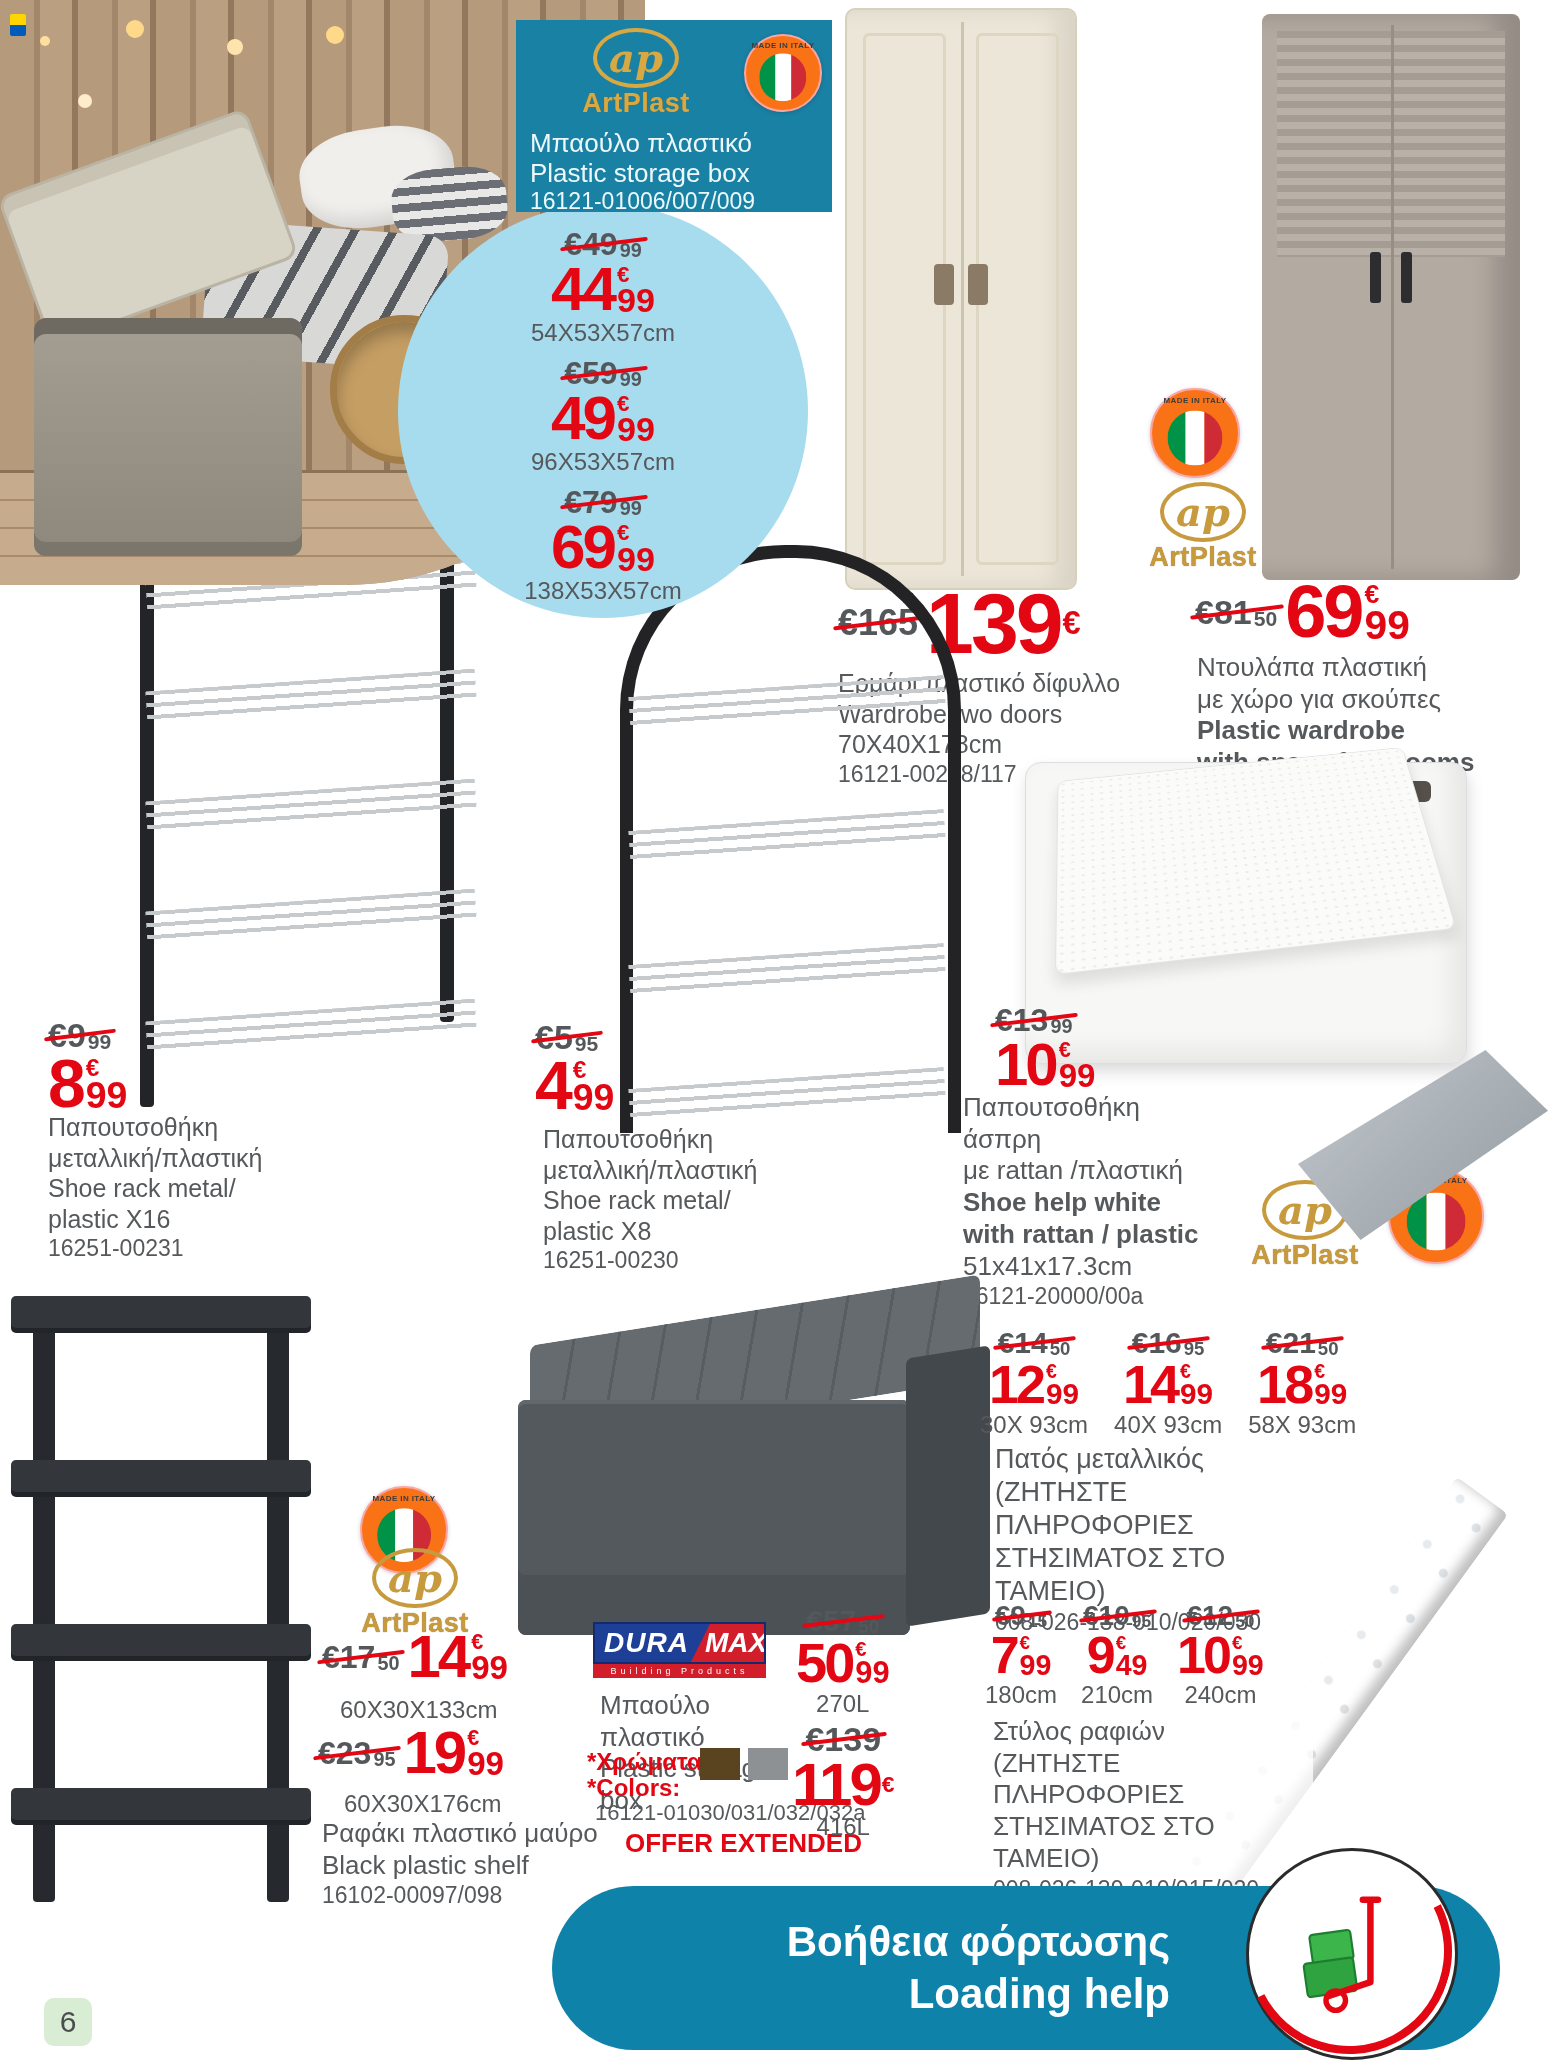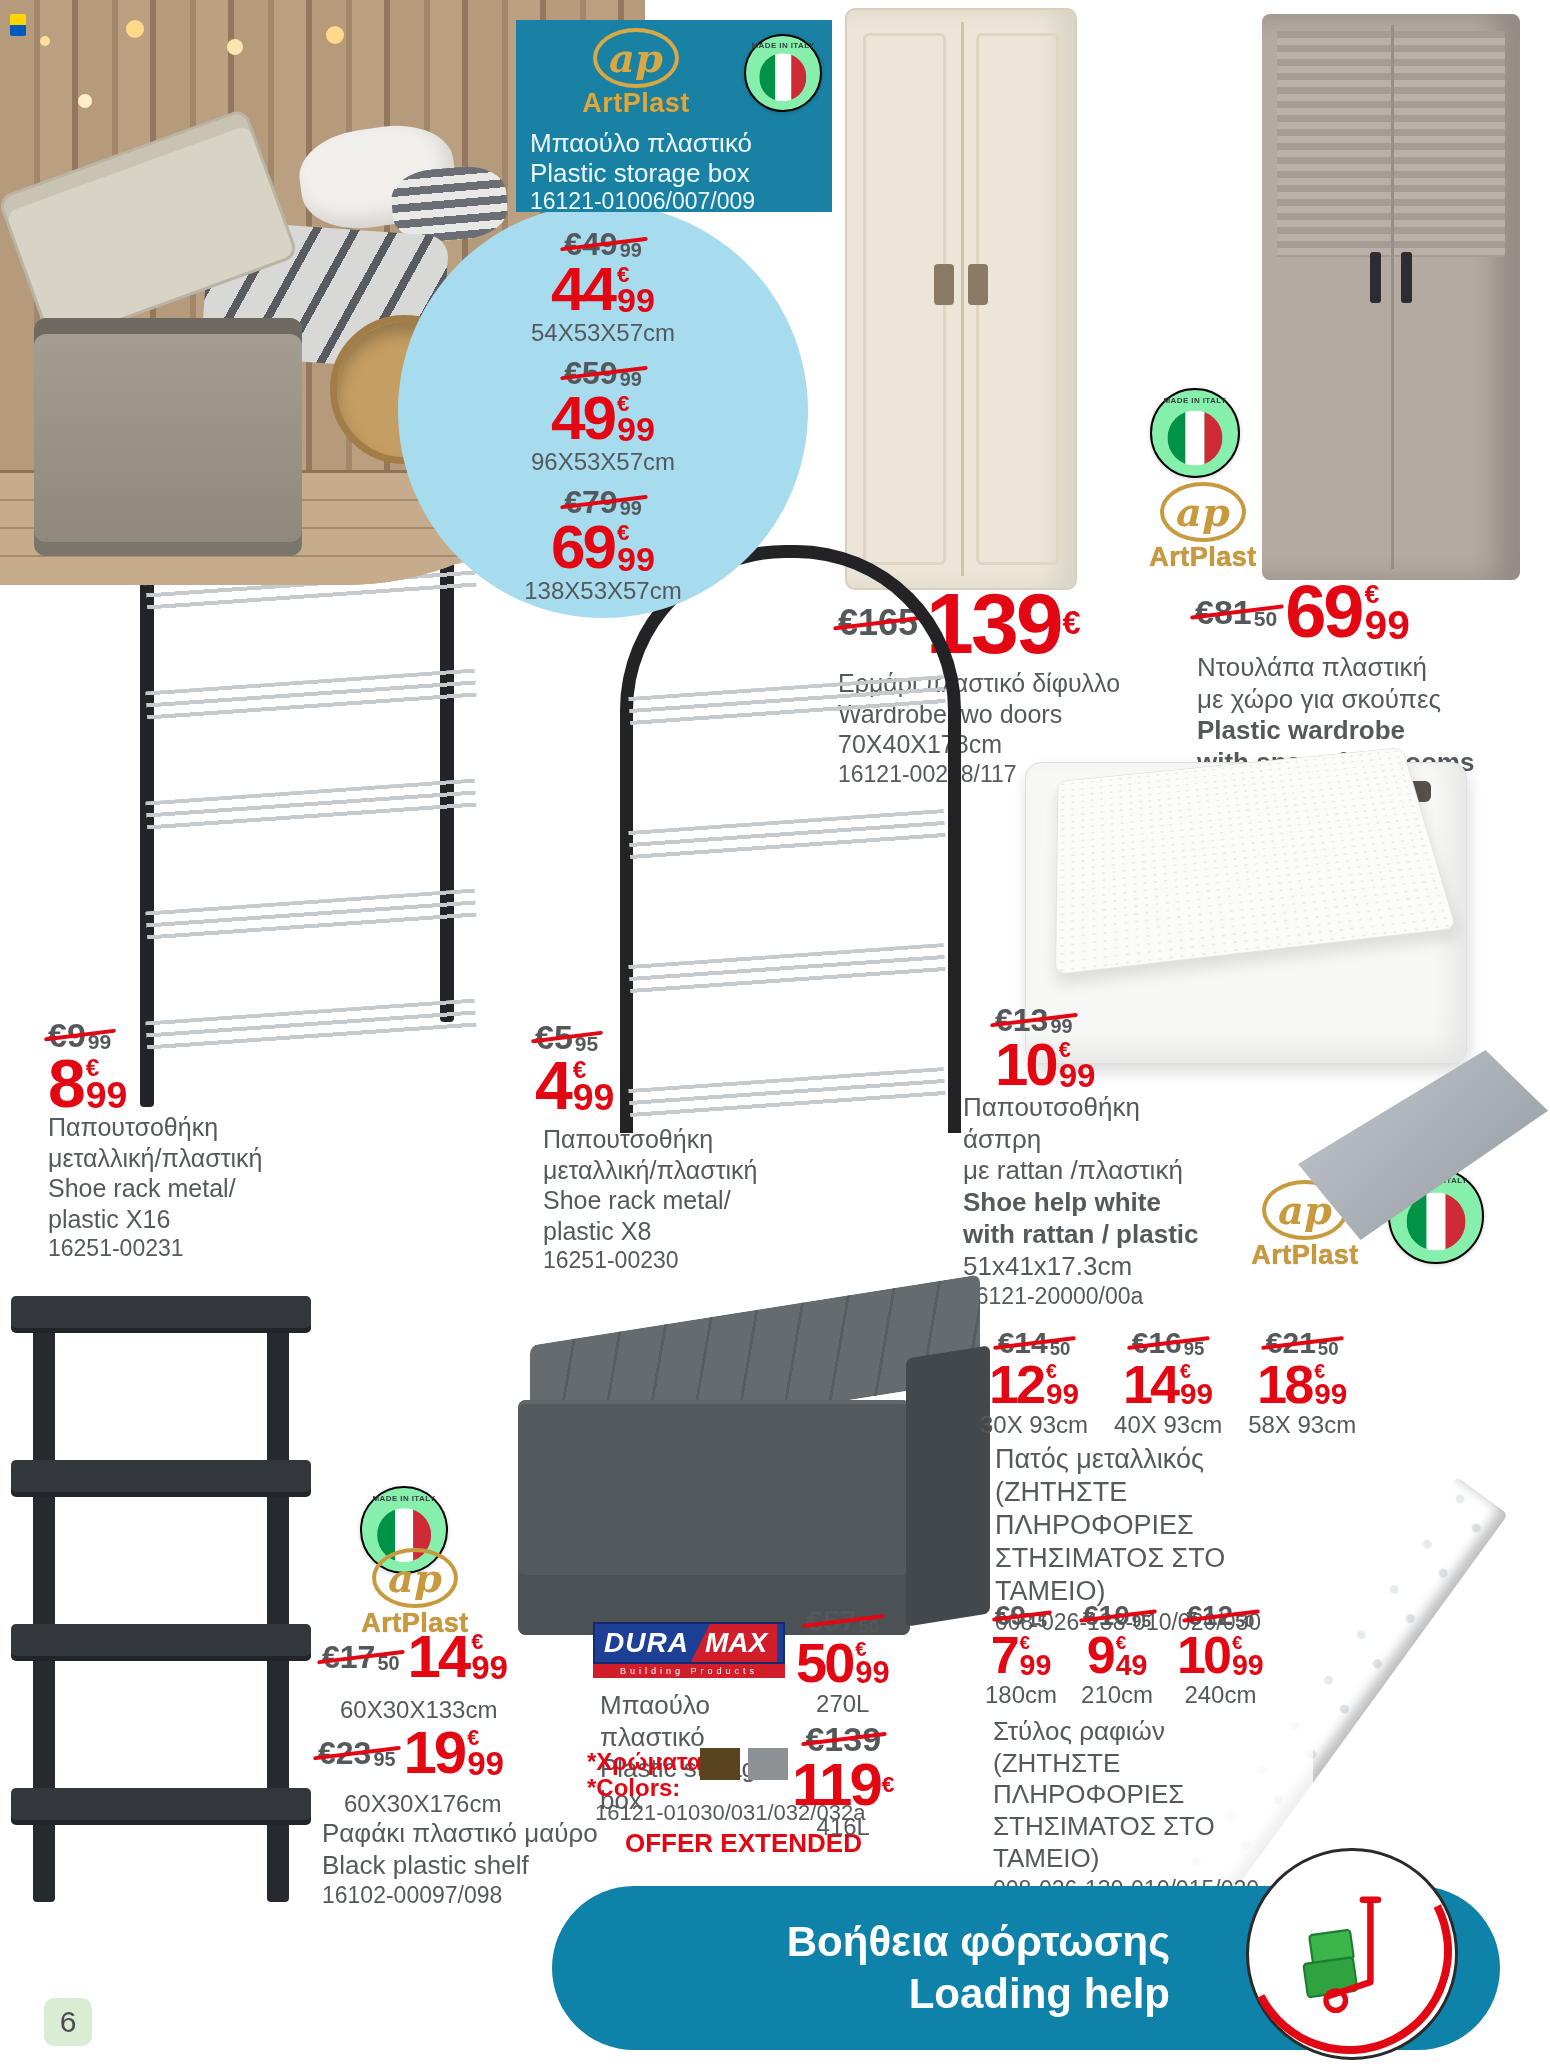--- a/index.html
+++ b/index.html
@@ -25,39 +25,39 @@
   .orow{display:flex;align-items:center;gap:8px;}
 
   
   .pt{font-size:25px;line-height:1.22;color:#56595b;}
   .pt .sku{font-size:23px;}
   .b{font-weight:bold;}
   .size{font-size:24px;color:#56595b;}
   .note{}
 
   
-  .miy{border-radius:50%;background:#86efac;border:2px solid #000000;
+  .miy{border-radius:50%;background:#f97316;border:2px solid #fca5a5;
        box-shadow:0 1px 4px rgba(0,0,0,.18);}
   .miy .mtx{position:absolute;top:7%;width:100%;text-align:center;font-size:8px;
        font-weight:bold;color:#3a3d3f;letter-spacing:.4px;}
   .miy .flag{position:absolute;left:50%;top:56%;transform:translate(-50%,-50%);
        width:64%;height:64%;border-radius:50%;overflow:hidden;display:flex;}
   .miy .fg{flex:1;background:#009246;} .miy .fw{flex:1;background:#fff;} .miy .fr{flex:1;background:#ce2b37;}
 
   
   .apl{text-align:center;}
   .apl .mono{display:inline-flex;align-items:center;justify-content:center;
        width:78px;height:52px;border:4px solid #c79a3e;border-radius:50%;
        color:#c79a3e;font-family:"DejaVu Serif",serif;font-style:italic;
        font-weight:bold;font-size:40px;line-height:1;}
   .apl .word{color:#c79a3e;font-weight:bold;font-size:27px;letter-spacing:.5px;
        text-shadow:0 0 1px #8a671f;}
 
   
-  .dmx{width:192px;}
+  .dmx{width:173px;}
   .dmx .top{display:flex;align-items:stretch;background:#1e3f96;border:2px solid #142a6e;overflow:hidden;}
   .dmx .dura{color:#fff;font-weight:bold;font-style:italic;font-size:28px;padding:3px 0 3px 9px;letter-spacing:1px;}
   .dmx .max{background:#d21e2b;color:#fff;font-weight:bold;font-style:italic;font-size:28px;
        padding:3px 10px 3px 14px;margin-left:2px;clip-path:polygon(22% 0,100% 0,100% 100%,0 100%);}
   .dmx .sub{background:#d21e2b;color:#fff;font-size:9px;font-weight:normal;letter-spacing:4px;
        text-align:center;padding:2px 0;}
 
   
   .hero{left:0;top:0;width:645px;height:585px;border-radius:0 0 300px 0;overflow:hidden;z-index:1;
      background:repeating-linear-gradient(90deg,#b69a7c 0 34px,#a3876a 34px 40px,#bb9f81 40px 72px,#93785d 72px 78px);}

